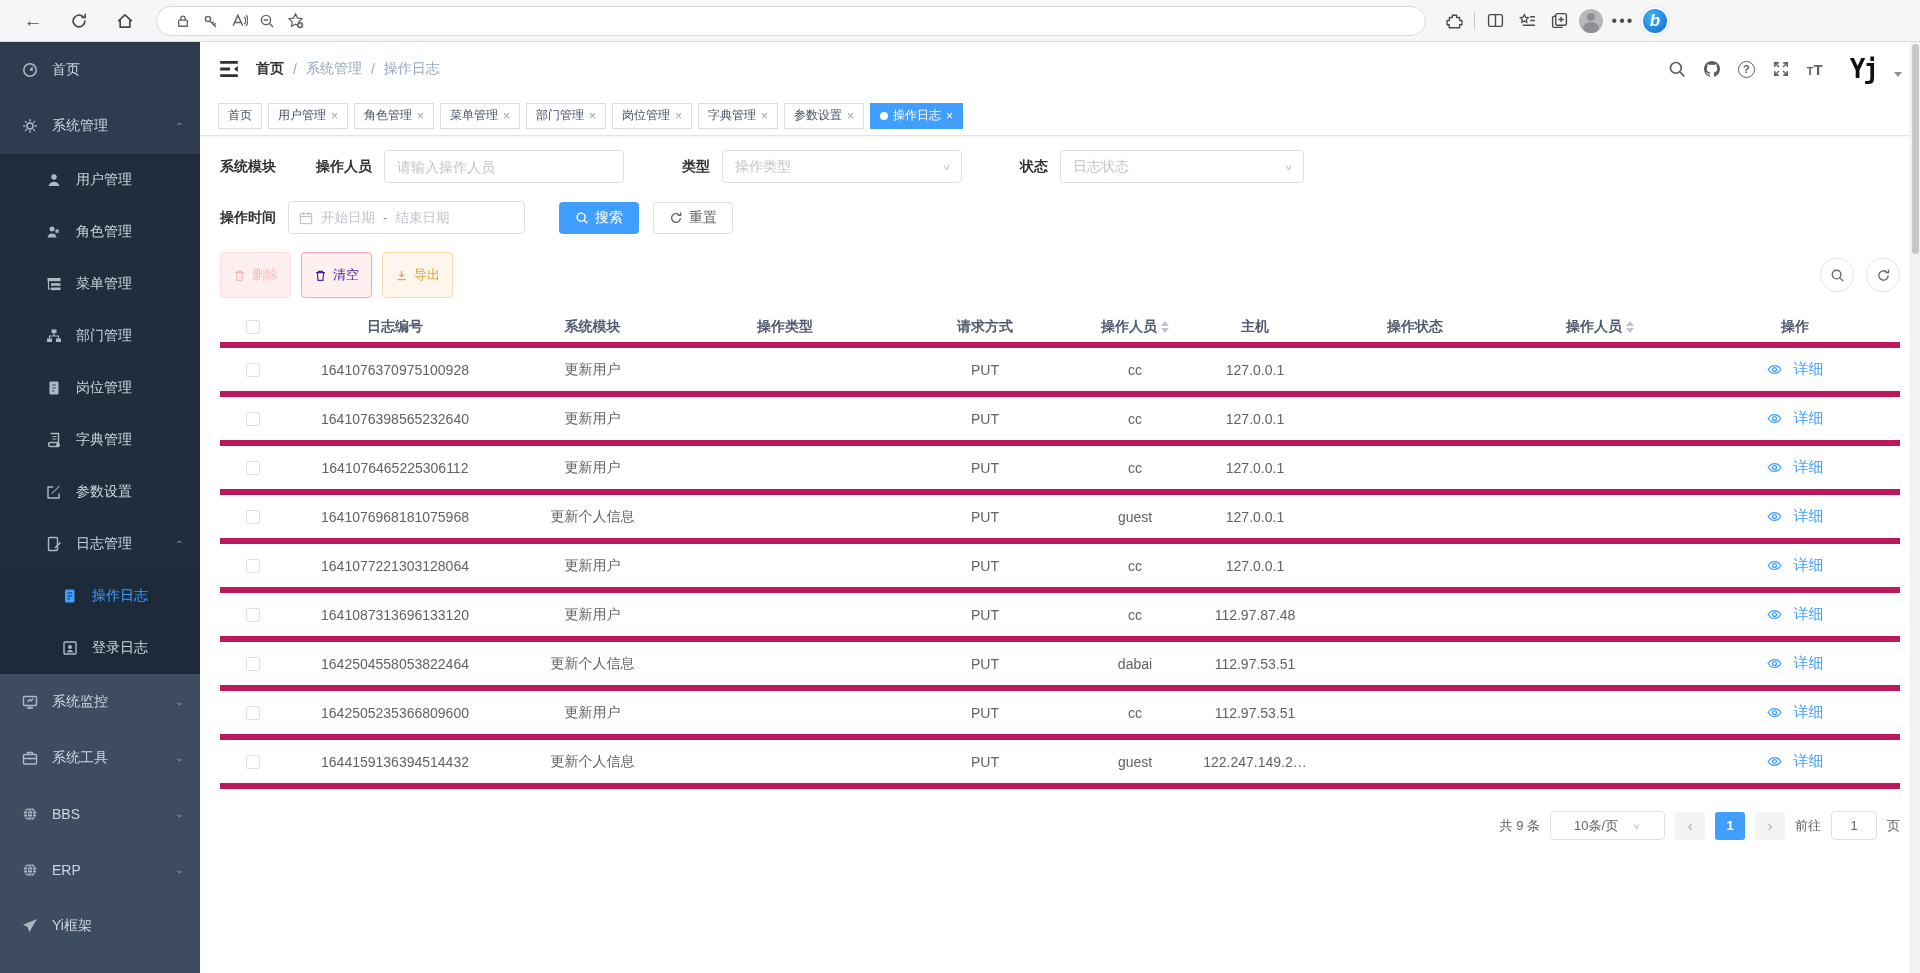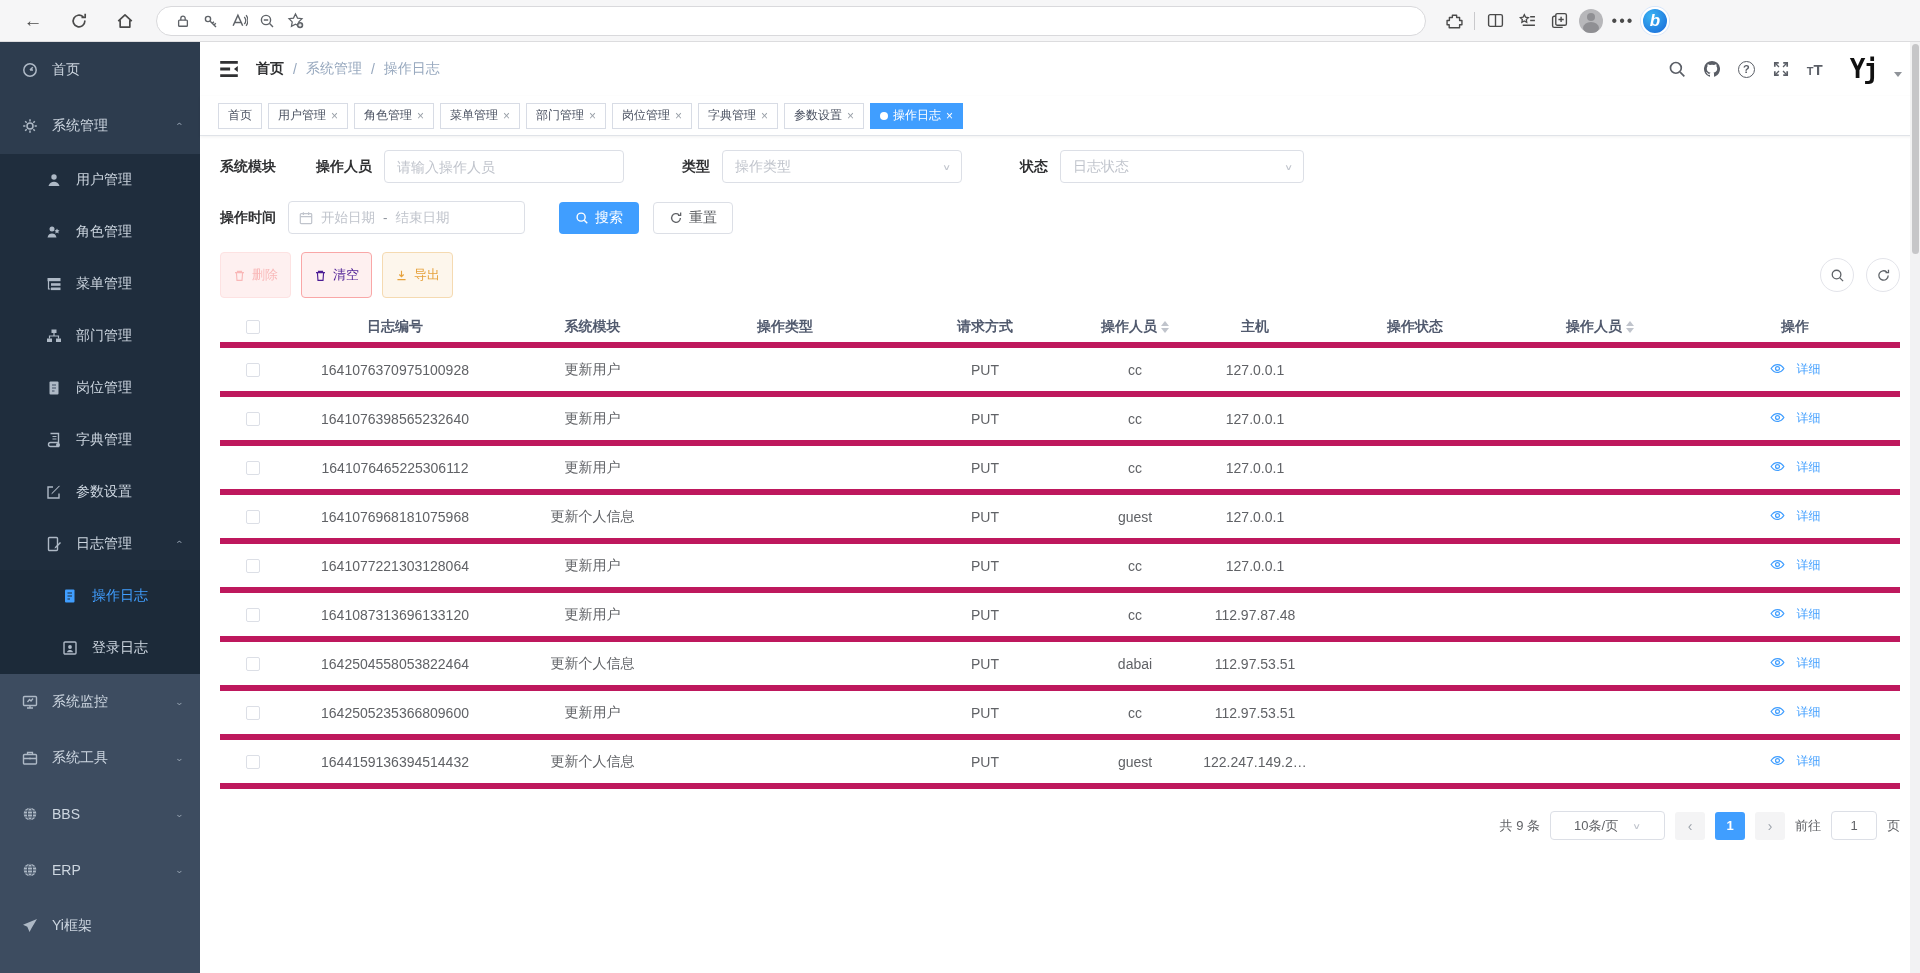--- a/index.html
+++ b/index.html
@@ -104,21 +104,21 @@
     align-items:center; border-bottom:6px solid #be185d; }
   .thead { height:36px; font-weight:700; color:#515a6e; font-size:14px; }
   .trow { height:49px; color:#606266; font-size:14px; background:#fff; }
   .cell { text-align:center; overflow:hidden; white-space:nowrap; }
   .cell-check { display:flex; justify-content:center; }
   .checkbox { width:14px; height:14px; border:1px solid #dcdfe6; border-radius:2px; background:#fff; }
   .th-sort { display:inline-flex; align-items:center; gap:4px; justify-content:center; cursor:pointer; }
   .sort-carets { display:inline-flex; flex-direction:column; gap:2px; }
   .sc-up { width:0; height:0; border-left:4px solid transparent; border-right:4px solid transparent; border-bottom:5px solid #c0c4cc; }
   .sc-dn { width:0; height:0; border-left:4px solid transparent; border-right:4px solid transparent; border-top:5px solid #c0c4cc; }
-  .detail-link { color:#409EFF; font-size:12px; display:inline-flex; gap:12px; cursor:pointer; }
+  .detail-link { color:#409EFF; font-size:15px; display:inline-flex; align-items:center; gap:12px; cursor:pointer; }
   .detail-link svg { width:15px; height:15px; }
 
   
   .pagination { margin-top:22px; display:flex; align-items:center; justify-content:flex-end;
     gap:10px; font-size:13px; color:#606266; }
   .pg-select { width:115px; height:29px; border:1px solid #dcdfe6; border-radius:4px;
     display:flex; align-items:center; justify-content:center; gap:14px; color:#606266; }
   .pg-btn { width:30px; height:28px; background:#f4f4f5; border-radius:3px; display:flex;
     align-items:center; justify-content:center; color:#9da3ab; font-size:14px; cursor:pointer; }
   .pg-cur { width:30px; height:28px; background:#409EFF; color:#fff; border-radius:3px;

